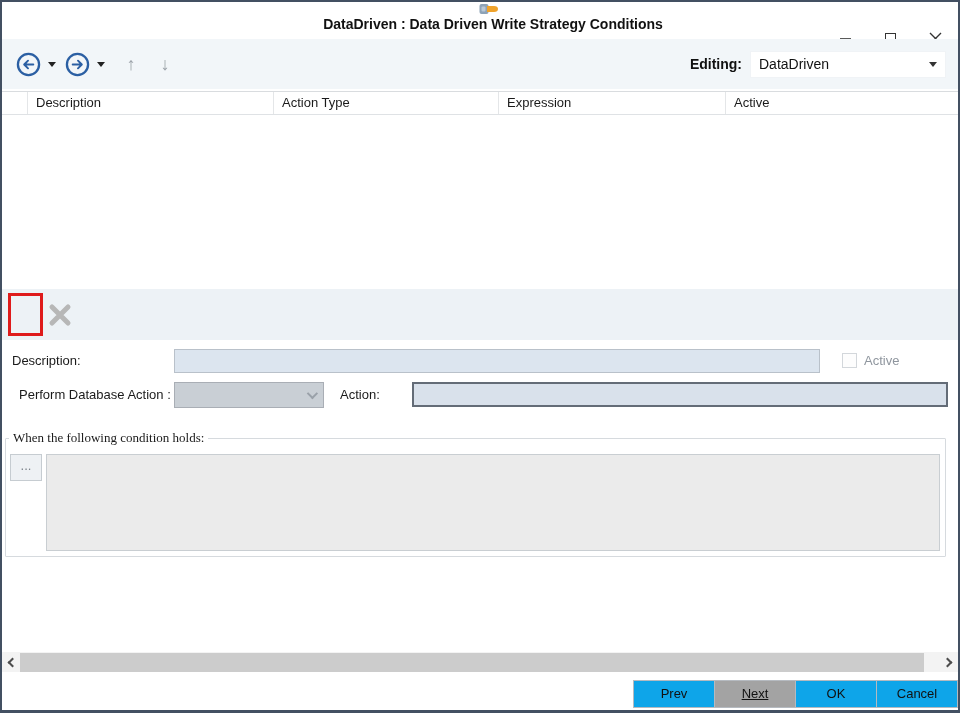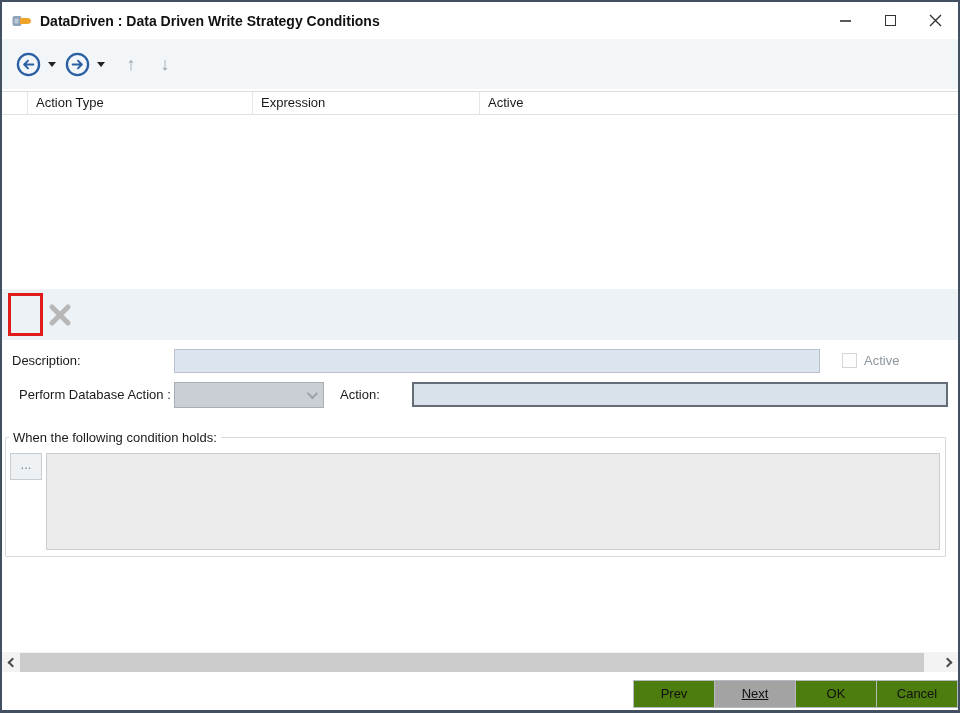--- a/index.html
+++ b/index.html
@@ -13,21 +13,22 @@
     border: 2px solid #435062;
     border-bottom-width: 3px;
     overflow: hidden;
   }
 
   
   .titlebar {
     position: absolute; left:0; top:0; right:0; height: 37px;
     background: #fff;
     display: flex; align-items: center;
-    padding-left: 10px;
+    padding-left: 26px;
+    flex-direction: column;
   }
   .app-icon { width: 20px; height: 14px; margin-right: 8px; flex: 0 0 auto; }
   .title-text { font-size: 14px; font-weight: 600; color: #111; }
   .win-controls { margin-left: auto; display: flex; height: 100%; }
   .win-btn { width: 45px; height: 100%; display: flex; align-items: center; justify-content: center; cursor: default; }
   .glyph-min { width: 11px; height: 0; border-top: 2px solid #5a5a5a; }
   .glyph-max { width: 11px; height: 11px; border: 1.5px solid #333; }
   .glyph-close { width: 13px; height: 13px; }
 
   
@@ -103,21 +104,21 @@
     display: flex; align-items: center; justify-content: flex-end; padding-right: 8px;
   }
   .chev { width: 8px; height: 8px; border-right: 2px solid #9aa1a9; border-bottom: 2px solid #9aa1a9; transform: rotate(45deg) translateY(-2px); }
   #message-label { left: 338px; top: 47px; }
   #message-field { left: 410px; top: 42px; width: 536px; height: 25px; border: 2px solid #646c77; background: #d9e1eb; }
 
   .cond-group {
     position: absolute; left: 3px; top: 90px; width: 941px; height: 127px;
     border: 1px solid #d6dade; border-radius: 1px;
   }
-  .cond-group legend { font-size: 13px; color: #1a1a1a; padding: 0 4px; margin-left: 3px; }
+  .cond-group legend { font-size: 13px; color: #1a1a1a; padding: 0 4px; margin-left: 3px; font-family: Liberation Serif, serif; }
   .ellipsis-btn {
     position: absolute; left: 4px; top: 8px; width: 32px; height: 27px;
     background: #eef1f4; border: 1px solid #c6ccd1; color: #7b828a;
     font-size: 13px; text-align: center; line-height: 22px;
   }
   .cond-area {
     position: absolute; left: 40px; top: 8px; right: 5px; height: 97px;
     background: #ebebeb; border: 1px solid #c9ced2;
   }
 
@@ -132,21 +133,21 @@
   .sb-thumb { width: 904px; height: 19px; background: #cccccc; }
   .sb-track-gap { flex: 1; }
 
   
   .footer {
     position: absolute; left: 0; right: 0; top: 678px; height: 29px;
     background: #fff; display: flex; justify-content: flex-end; align-items: flex-start;
   }
   .btn {
     width: 82px; height: 28px; margin-left: -1px;
-    background: #4d7c0f; border: 1px solid #b5bac0;
+    background: #0ea5e9; border: 1px solid #b5bac0;
     font-family: "Liberation Sans", sans-serif; font-size: 13px; color: #111;
     text-align: center; line-height: 26px;
   }
   .btn.next { background: #a3a3a3; text-decoration: underline; }
 </style>
 </head>
 <body>
 
 <div id="window">
 
@@ -179,24 +180,32 @@
     </svg>
     <span class="caret-down"></span>
     <svg class="nav-circle" viewBox="0 0 26 26">
       <circle cx="13" cy="13" r="11" fill="none" stroke="#2b5fa3" stroke-width="2.4"></circle>
       <path d="M8 13 H17 M13.5 9 L17.5 13 L13.5 17" fill="none" stroke="#2b5fa3" stroke-width="2" stroke-linecap="round" stroke-linejoin="round"></path>
     </svg>
     <span class="caret-down"></span>
     <span class="updown">↑</span>
     <span class="updown">↓</span>
 
+    <div class="editing-zone">
+      <span class="editing-label">Editing:</span>
+      <div class="editing-combo">
+        <span>DataDriven</span>
+        <span class="caret-down"></span>
+      </div>
+    </div>
   </div>
 
   <div class="grid-header">
     <div class="gh-cell gh-c0"></div>
+    <div class="gh-cell gh-c1">Description</div>
     <div class="gh-cell gh-c3">Action Type</div>
     <div class="gh-cell gh-c2">Expression</div>
     <div class="gh-cell gh-c4">Active</div>
   </div>
   <div class="grid-body"></div>
 
   <div class="strip">
     <div class="annotation-box">
       <svg class="fx-add-svg" viewBox="0 0 24 30">
         <rect x="5.5" y="6.5" width="15" height="21" fill="#ffffff" stroke="#4472c4" stroke-width="1.6"></rect>

